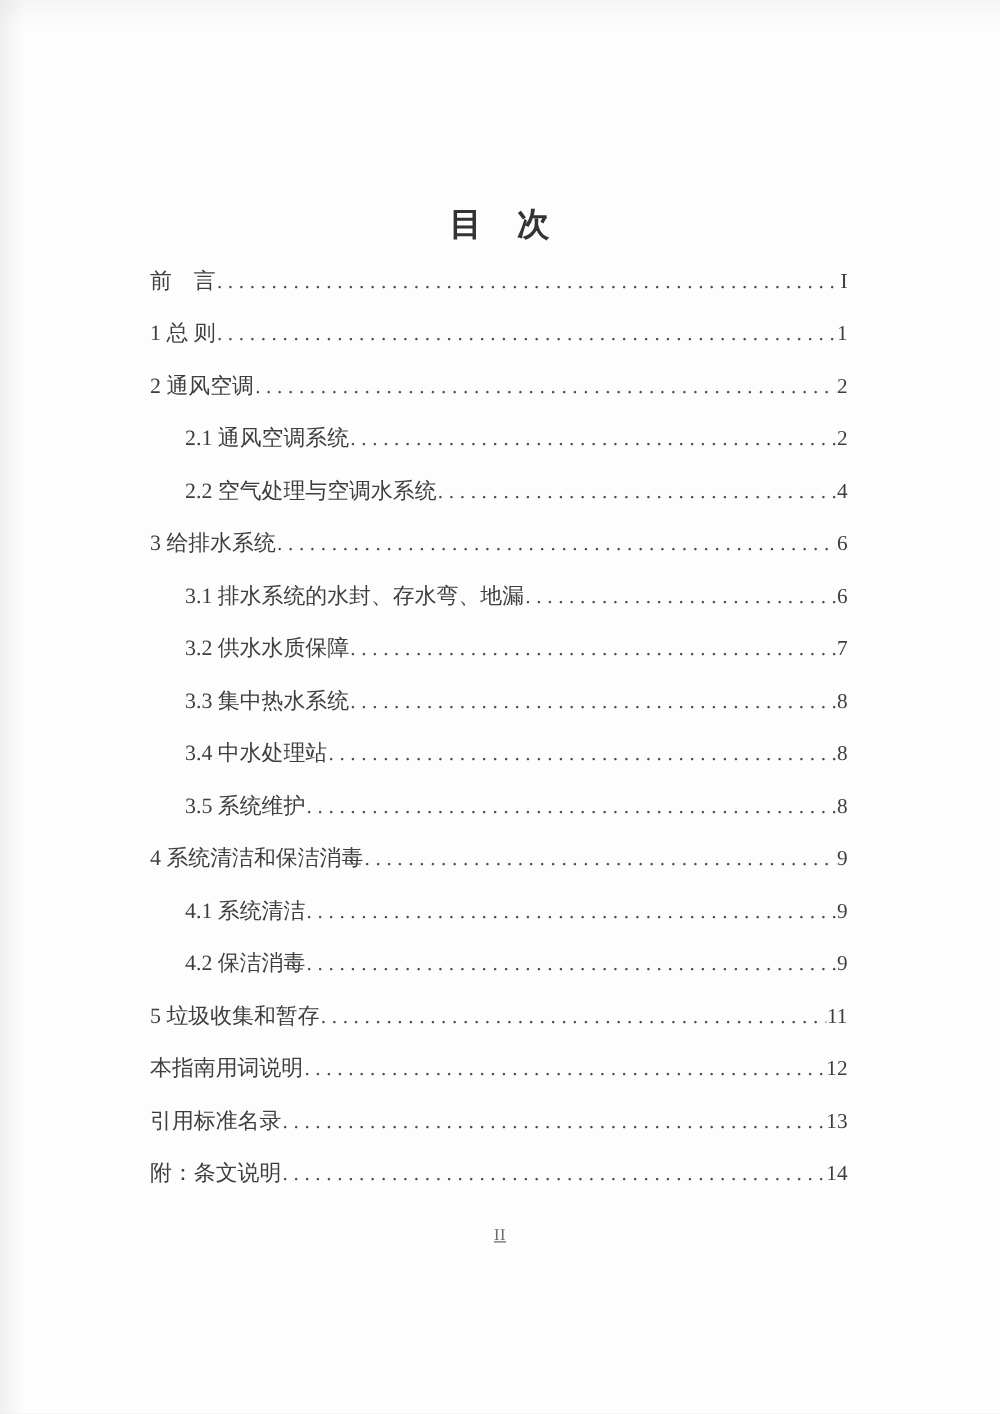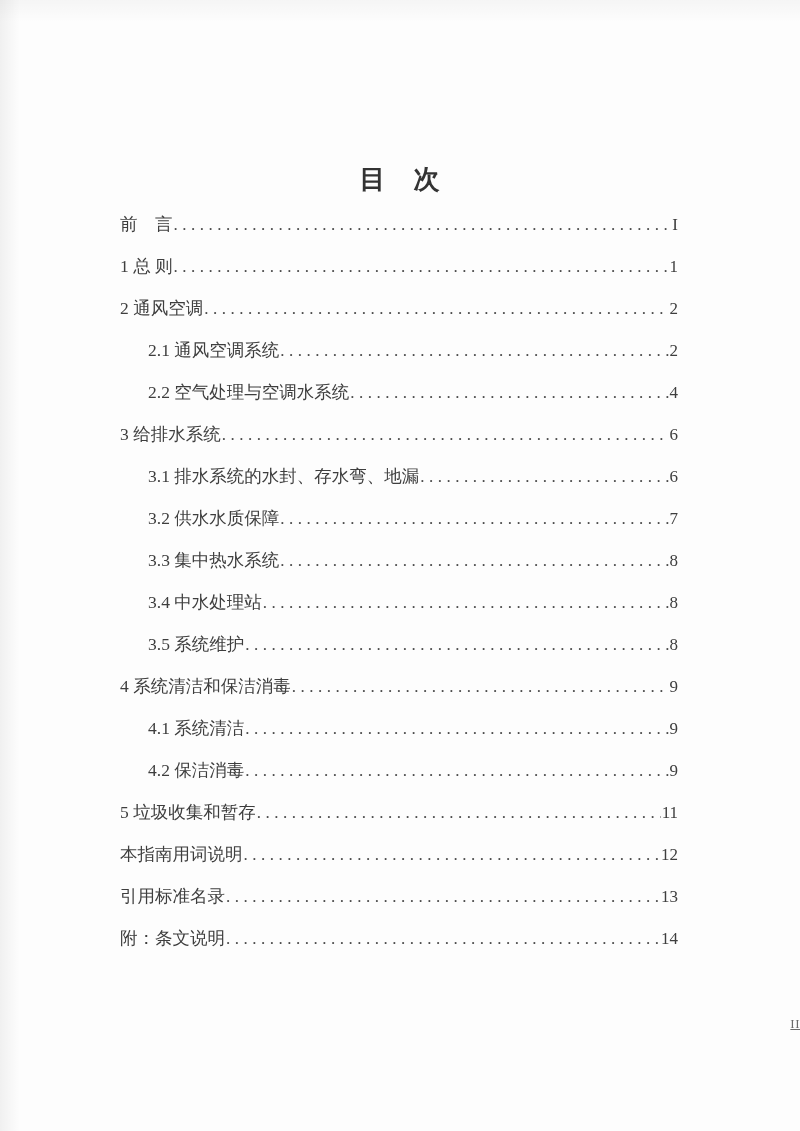--- a/index.html
+++ b/index.html
@@ -79,23 +79,23 @@
 
   .toc-page {
     white-space: nowrap;
     flex-shrink: 0;
     font-size: 17px;
   }
 
   .page-footer {
     position: absolute;
     left: 0;
-    top: 1016px;
+    top: 980px;
     width: 100%;
-    text-align: right;
+    text-align: center;
     font-size: 13px;
     color: #6a6a6a;
     letter-spacing: 0.5px;
     text-decoration: underline;
   }
 </style>
 </head>
 <body>
 
 <div class="page">

